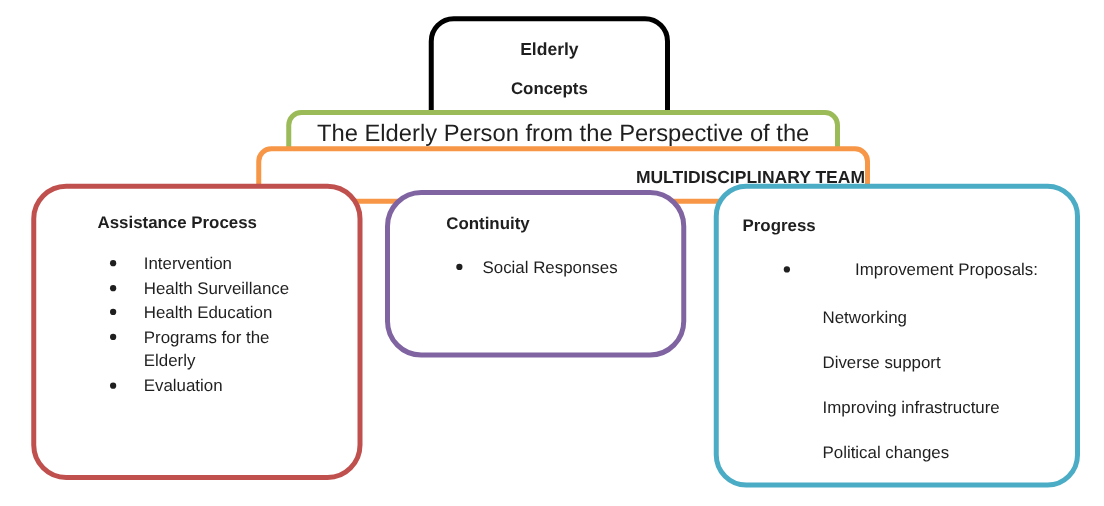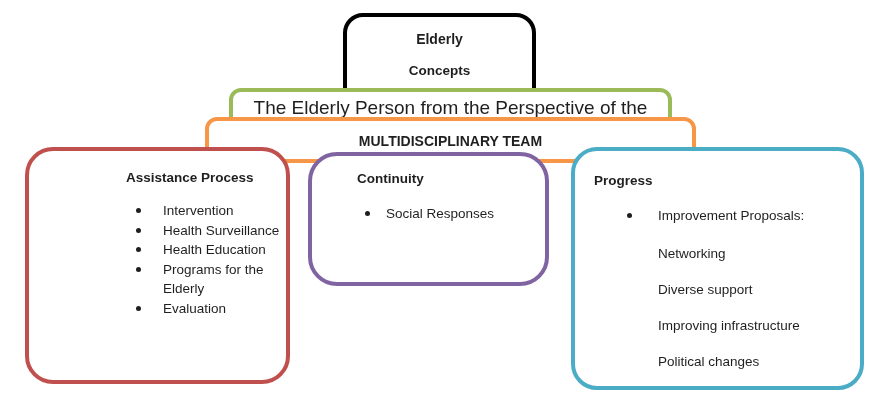--- a/index.html
+++ b/index.html
@@ -71,21 +71,21 @@
   
   .li {
     position: relative;
     line-height: 19.5px;
   }
   .branch-red .li { padding-left: 86px; }
   .branch-red .li .li-text { display: inline-block; max-width: 140px; vertical-align: top; }
   .branch-red .li .dot { left: 59px; }
   .branch-purple .li { padding-left: 74px; }
   .branch-purple .li .dot { left: 53px; }
-  .branch-teal .li { padding-left: 83px; }
+  .branch-teal .li { padding-left: 109px; }
   .branch-teal .li .dot { left: 52px; }
   .dot {
     position: absolute;
     top: 7px;
     width: 5px; height: 5px;
     border-radius: 50%;
     background: #1f1f1f;
   }
   
   .subitem {
@@ -101,25 +101,25 @@
 
   <div class="box node-root" style="border-color: rgb(0, 0, 0);">
     <div class="line1">Elderly</div>
     <div class="line2">Concepts</div>
   </div>
 
   <div class="box node-level2" style="border-color: rgb(155, 187, 89);">
     <div class="label">The Elderly Person from the Perspective of the Professional</div>
   </div>
 
-  <div class="box node-level3" style="border-color: rgb(247, 150, 70);">
+  <div class="box node-level3" style="border-color: rgb(247, 150, 70); text-align: right;">
     <div class="label">MULTIDISCIPLINARY TEAM</div>
   </div>
 
-  <div class="box branch branch-red" style="border-color: rgb(192, 80, 77); padding-left: 48px;">
+  <div class="box branch branch-red" style="border-color: rgb(192, 80, 77);">
     <div class="title">Assistance Process</div>
     <div class="list">
       <div class="li">
         <span class="dot"></span>
         <span class="li-text">Intervention</span>
       </div>
       <div class="li">
         <span class="dot"></span>
         <span class="li-text">Health Surveillance</span>
       </div>

